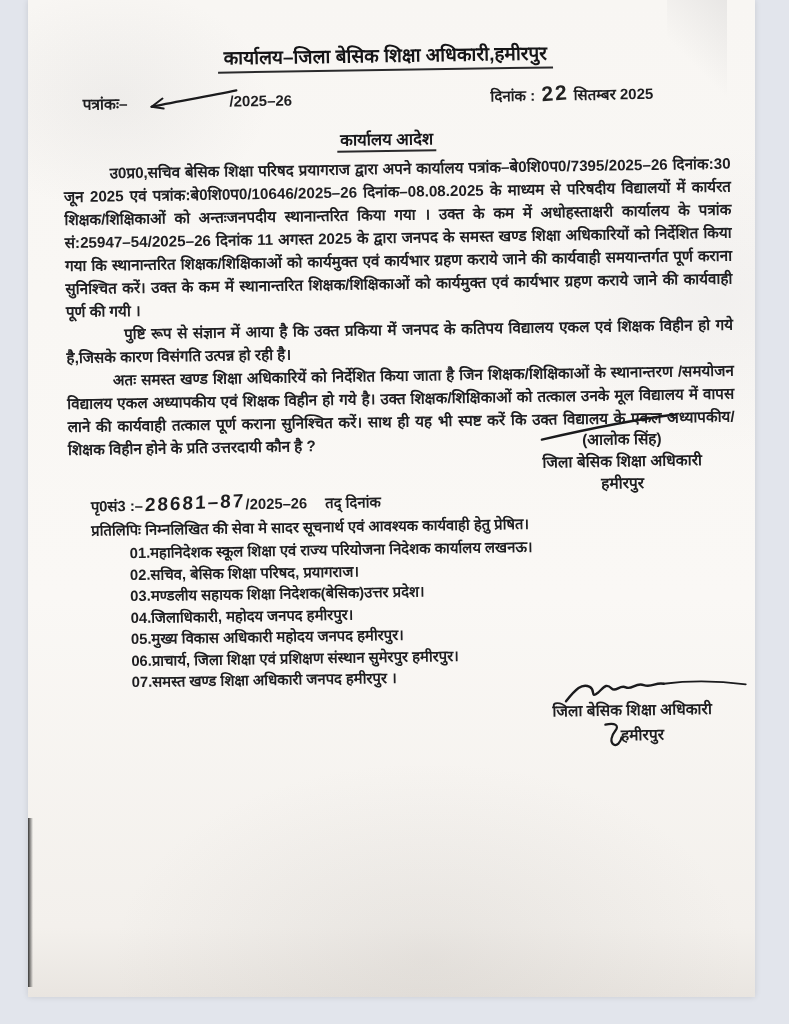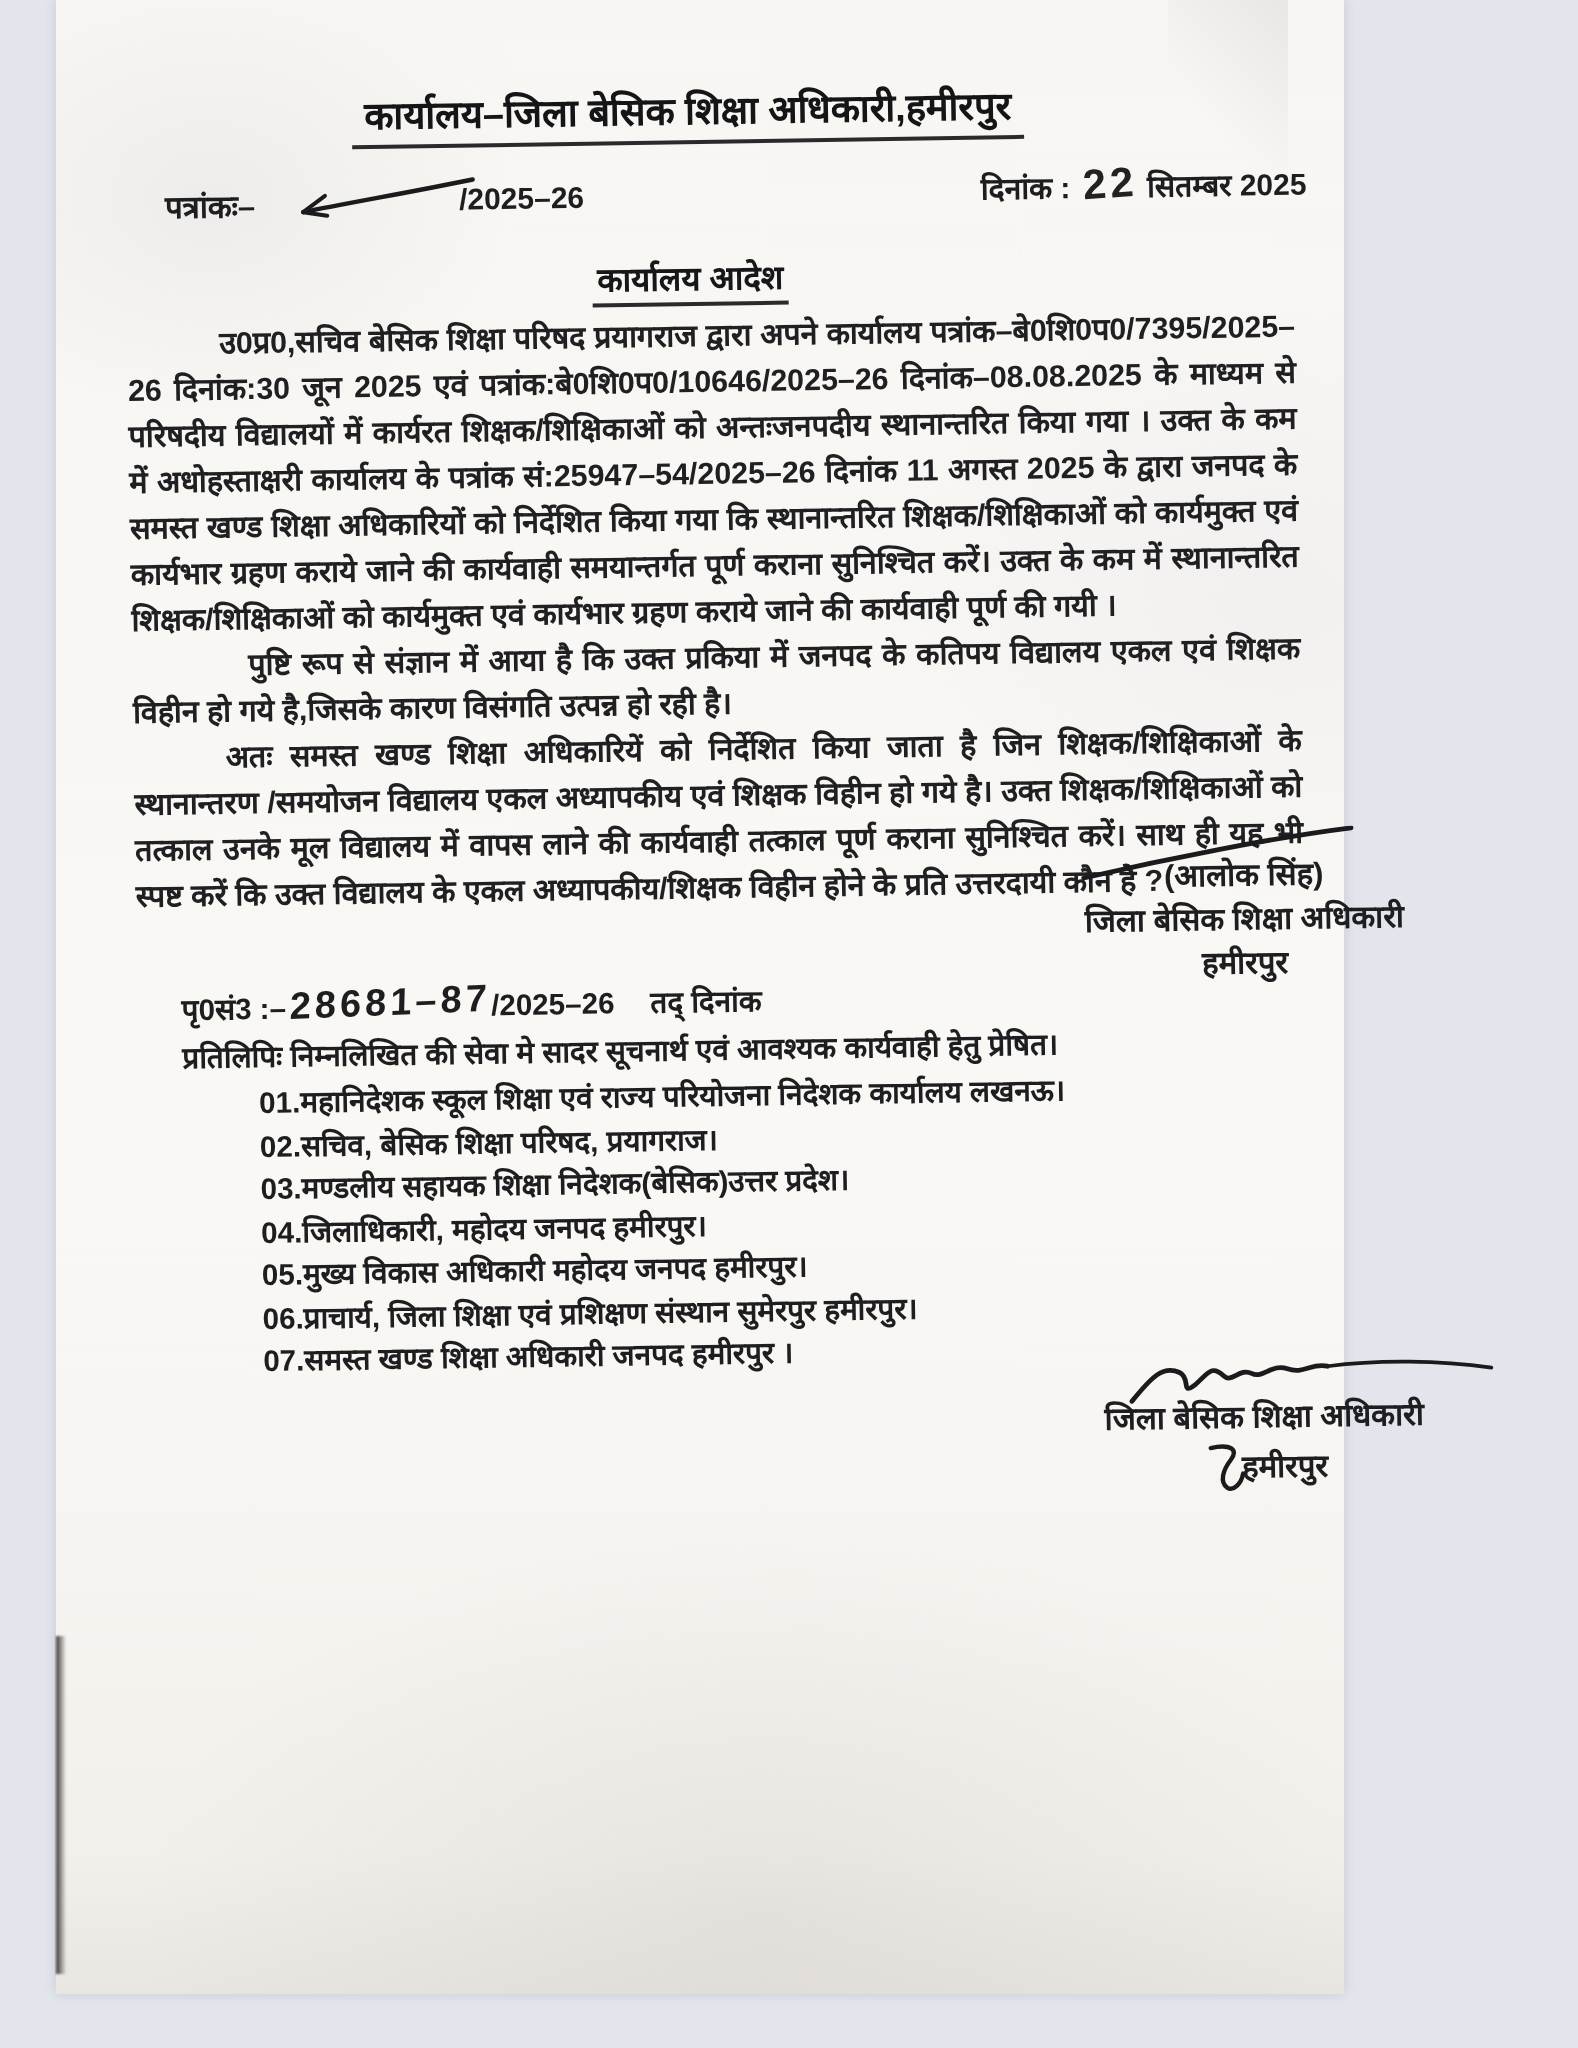--- a/index.html
+++ b/index.html
@@ -4,21 +4,21 @@
 <style>
   html,body{margin:0;padding:0;}
   body{
     width:789px;height:1024px;
     background:#e2e5ec;
     font-family:"Liberation Sans","DejaVu Sans",sans-serif;
     overflow:hidden;position:relative;
   }
   .scan-stage{position:absolute;inset:0;}
   .paper{
-    position:absolute;left:28px;top:0;width:644px;height:997px;
+    position:absolute;left:28px;top:0;width:727px;height:997px;
     background:
       radial-gradient(220px 160px at 12% 10%, rgba(150,150,155,0.10), transparent 70%),
       radial-gradient(300px 220px at 95% 30%, rgba(190,190,200,0.12), transparent 70%),
       radial-gradient(420px 260px at 55% 96%, rgba(170,165,160,0.16), transparent 75%),
       linear-gradient(to bottom, #f8f6f3 0%, #faf8f5 60%, #f3f0ec 93%, #e9e5e0 100%);
     box-shadow:0 0 6px rgba(0,0,0,0.12);
   }
   .edge-shadow-left{
     position:absolute;left:0;top:82%;width:5px;height:17%;
     background:linear-gradient(to right, rgba(25,25,25,0.85), rgba(25,25,25,0.0));

